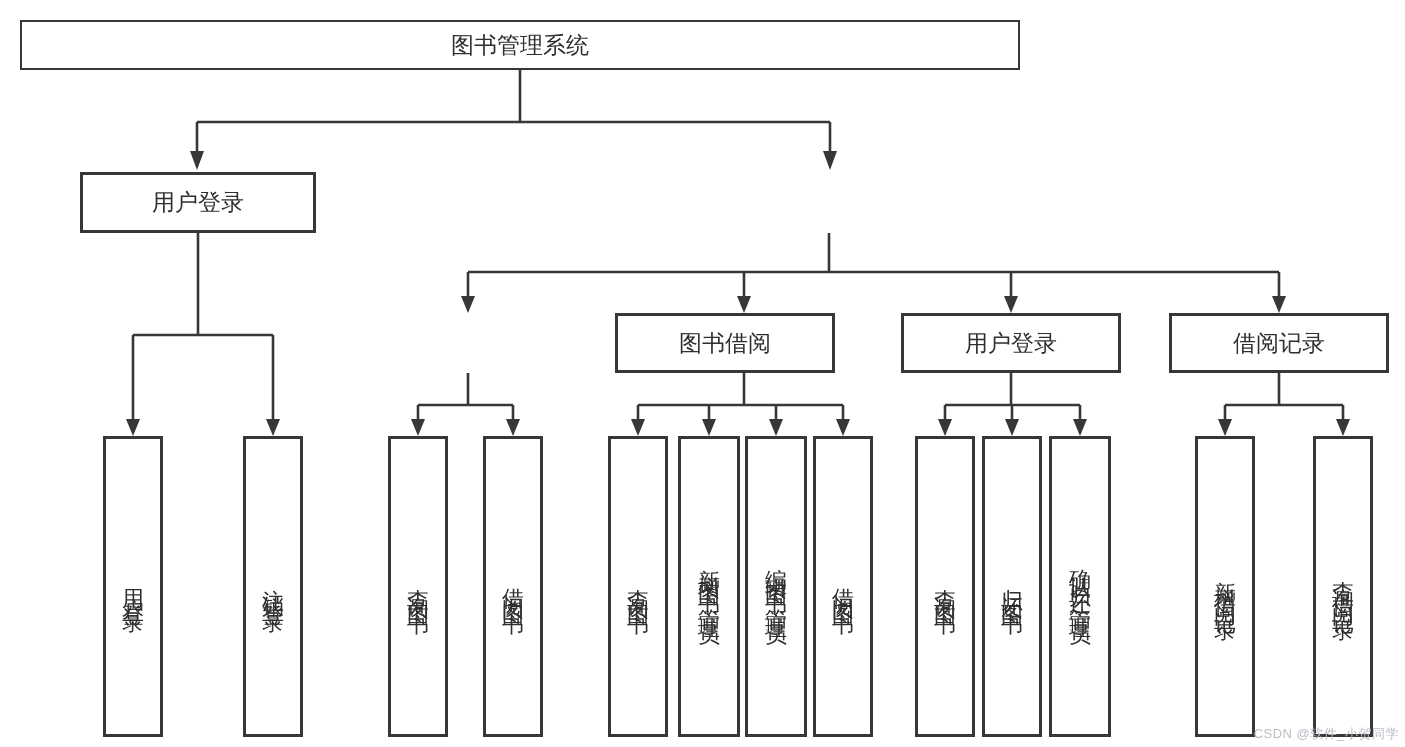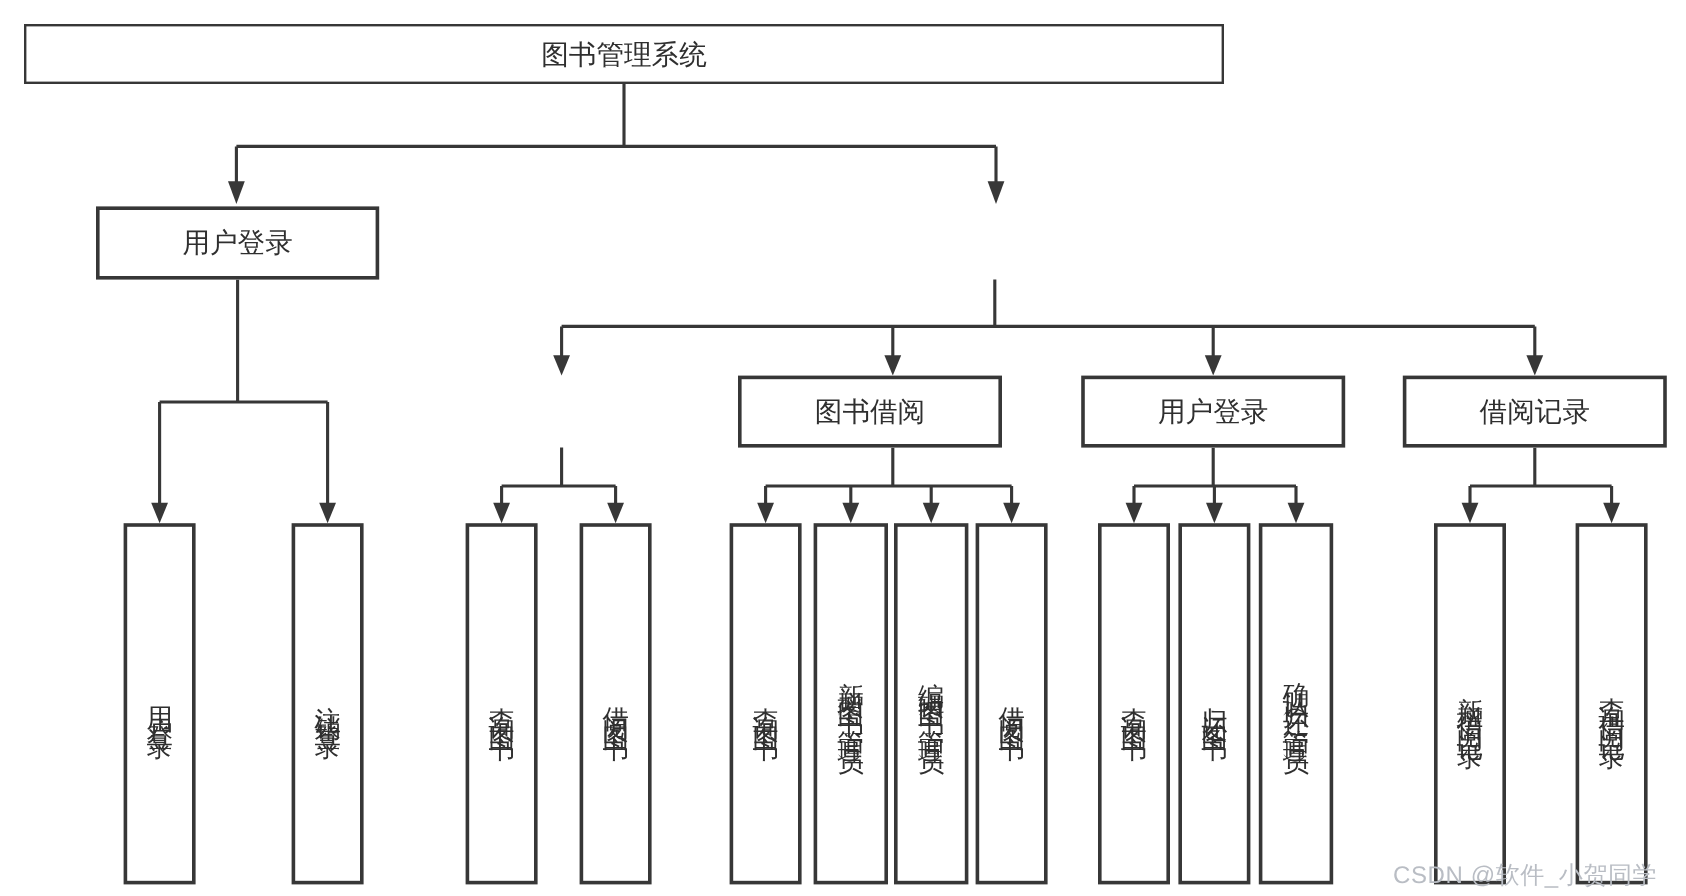--- a/index.html
+++ b/index.html
@@ -63,23 +63,23 @@
   .vtext {
     writing-mode: vertical-rl;
     text-orientation: mixed;
     font-size: 22px;
     letter-spacing: 8px;
     line-height: 1;
     white-space: nowrap;
   }
   .watermark {
     position: absolute;
-    right: 24px;
+    right: 6px;
     bottom: 4px;
-    font-size: 20px;
+    font-size: 13px;
     color: #b9bdc4;
     letter-spacing: 0.5px;
     margin-top: 21px;
   }
 </style>
 </head>
 <body>
 
 <div id="stage">
 

